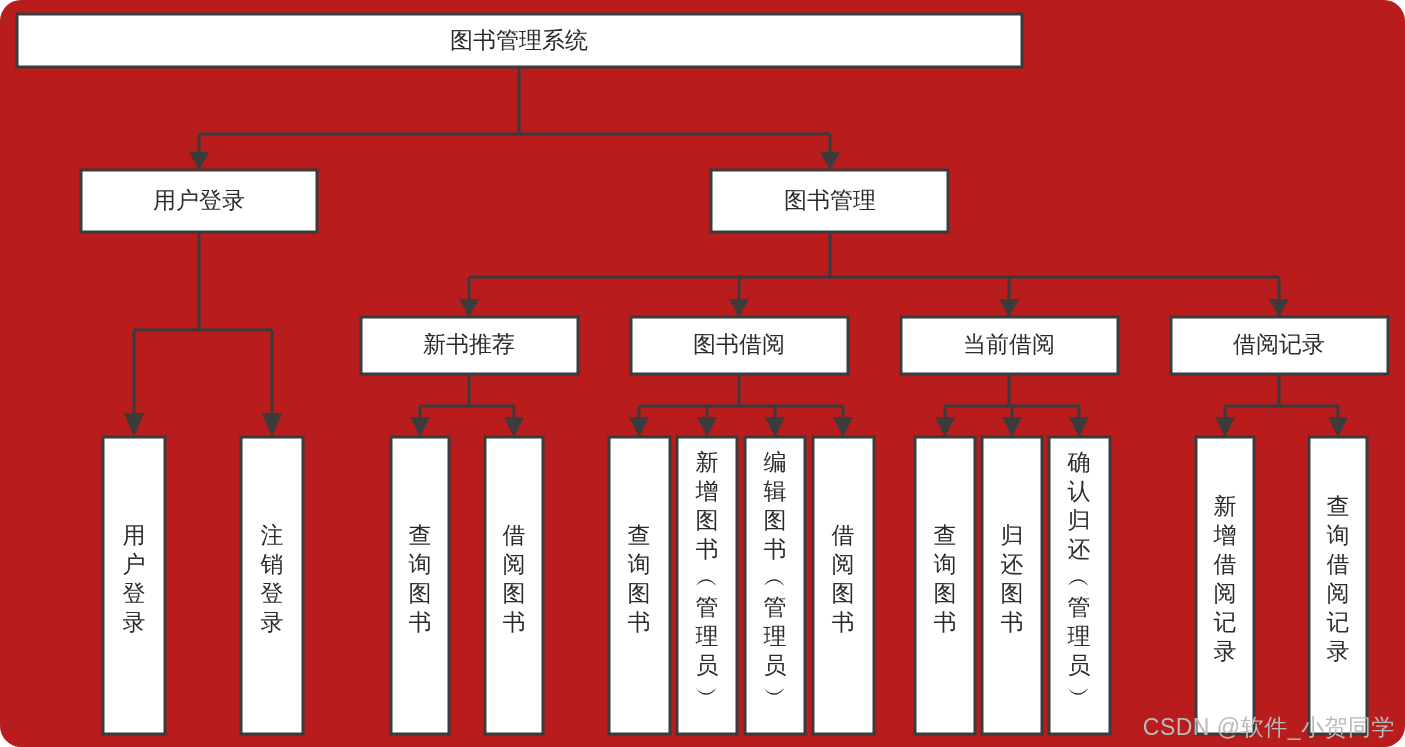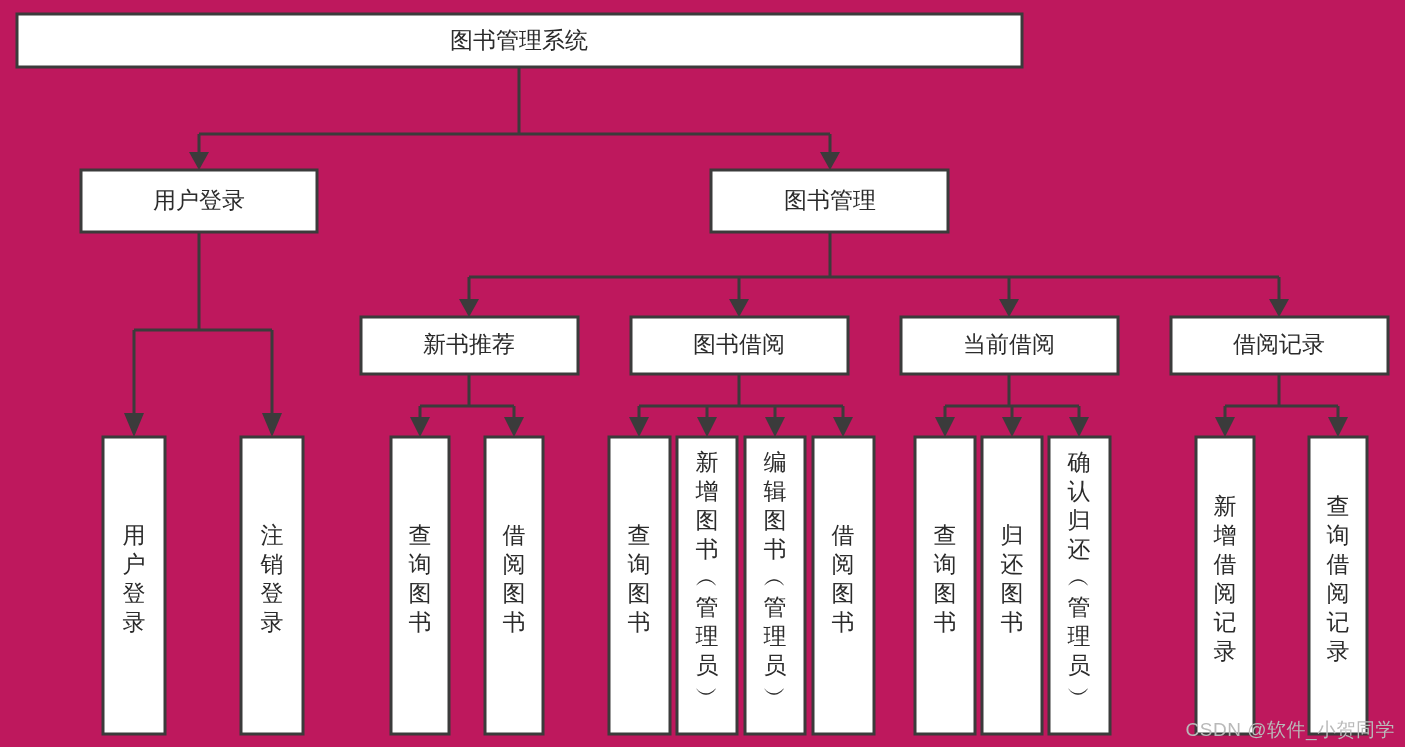--- a/index.html
+++ b/index.html
@@ -11,21 +11,22 @@
   body {
     width: 1405px;
     height: 747px;
     font-family: "Liberation Sans", "DejaVu Sans", sans-serif;
     overflow: hidden;
   }
   #diagram-root {
     position: relative;
     width: 1405px;
     height: 747px;
-    background: #be185d;
+    background: #b91c1c;
+    border-radius: 21px;
   }
   svg.diagram-canvas {
     position: absolute;
     left: 0;
     top: 0;
     width: 1405px;
     height: 747px;
     display: block;
   }
   .node-box {
@@ -55,21 +56,21 @@
     font-family: "Liberation Sans", "DejaVu Sans", sans-serif;
     font-size: 23px;
     fill: #2b2b2b;
     text-anchor: middle;
   }
   .watermark-text {
     position: absolute;
     right: 10px;
     bottom: 4px;
     font-family: "Liberation Sans", "DejaVu Sans", sans-serif;
-    font-size: 19px;
+    font-size: 23px;
     color: #b9b9b9;
     letter-spacing: 0.5px;
     white-space: nowrap;
     user-select: none;
   }
 </style>
 </head>
 <body>
 
 <div id="diagram-root">

